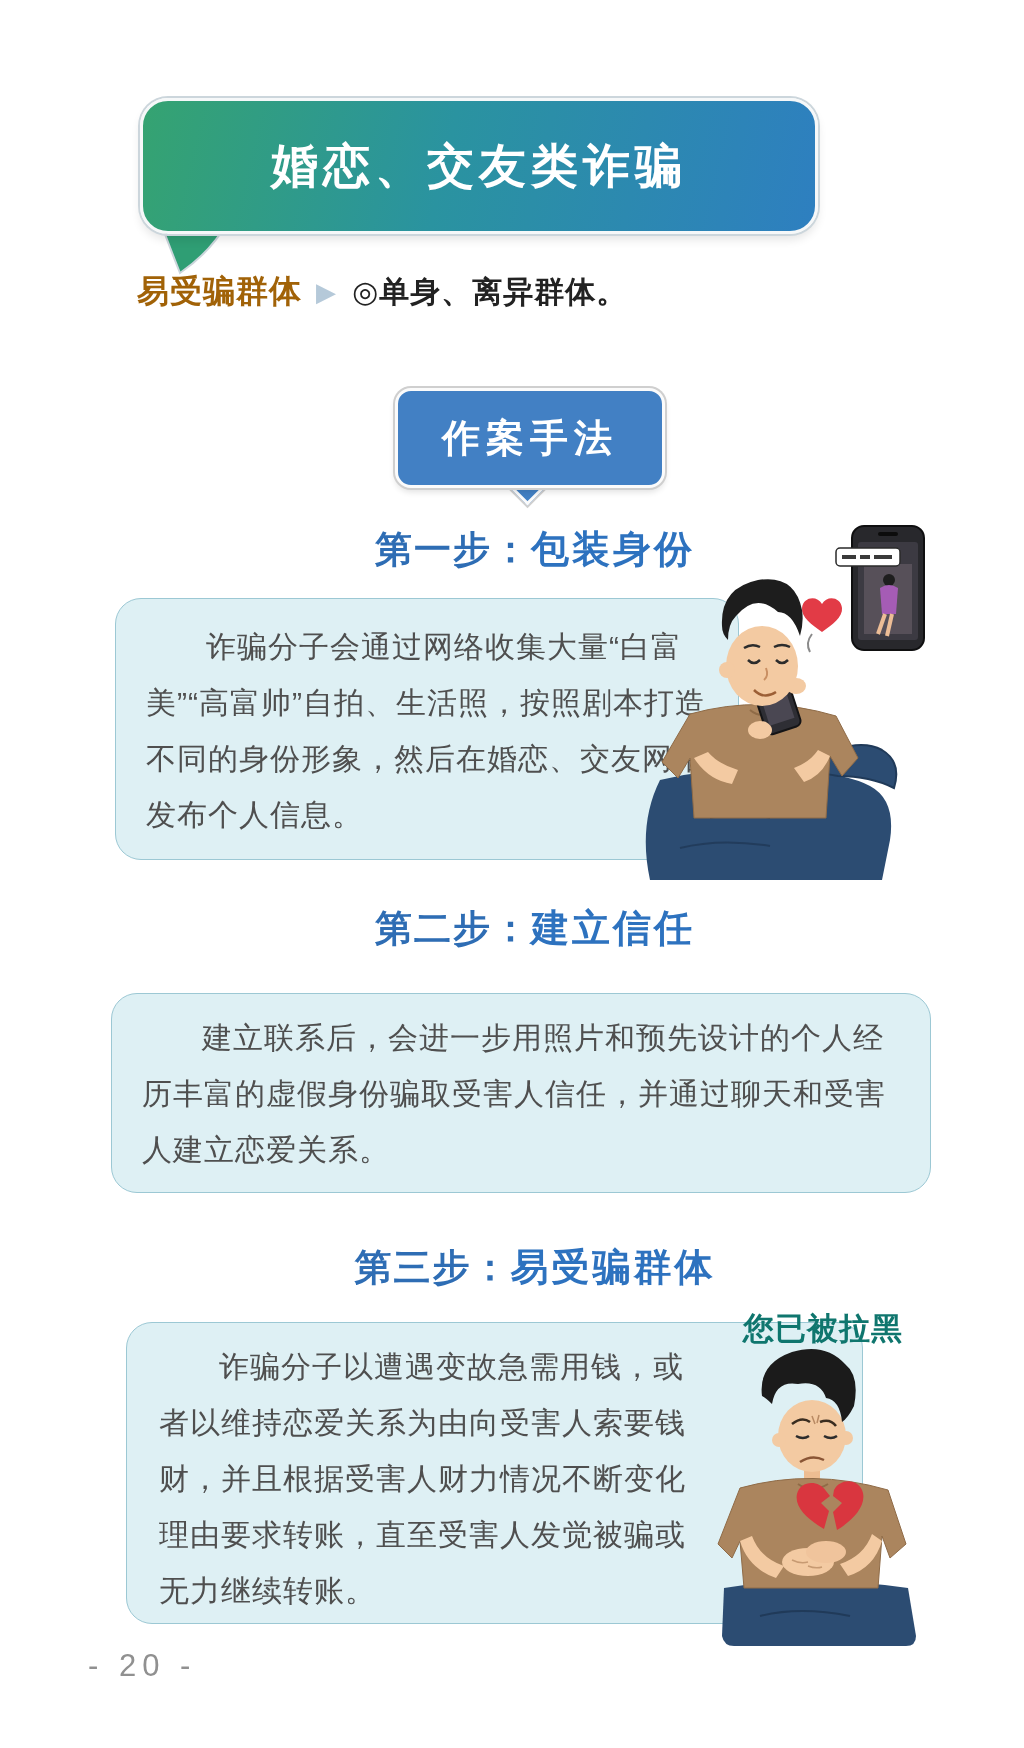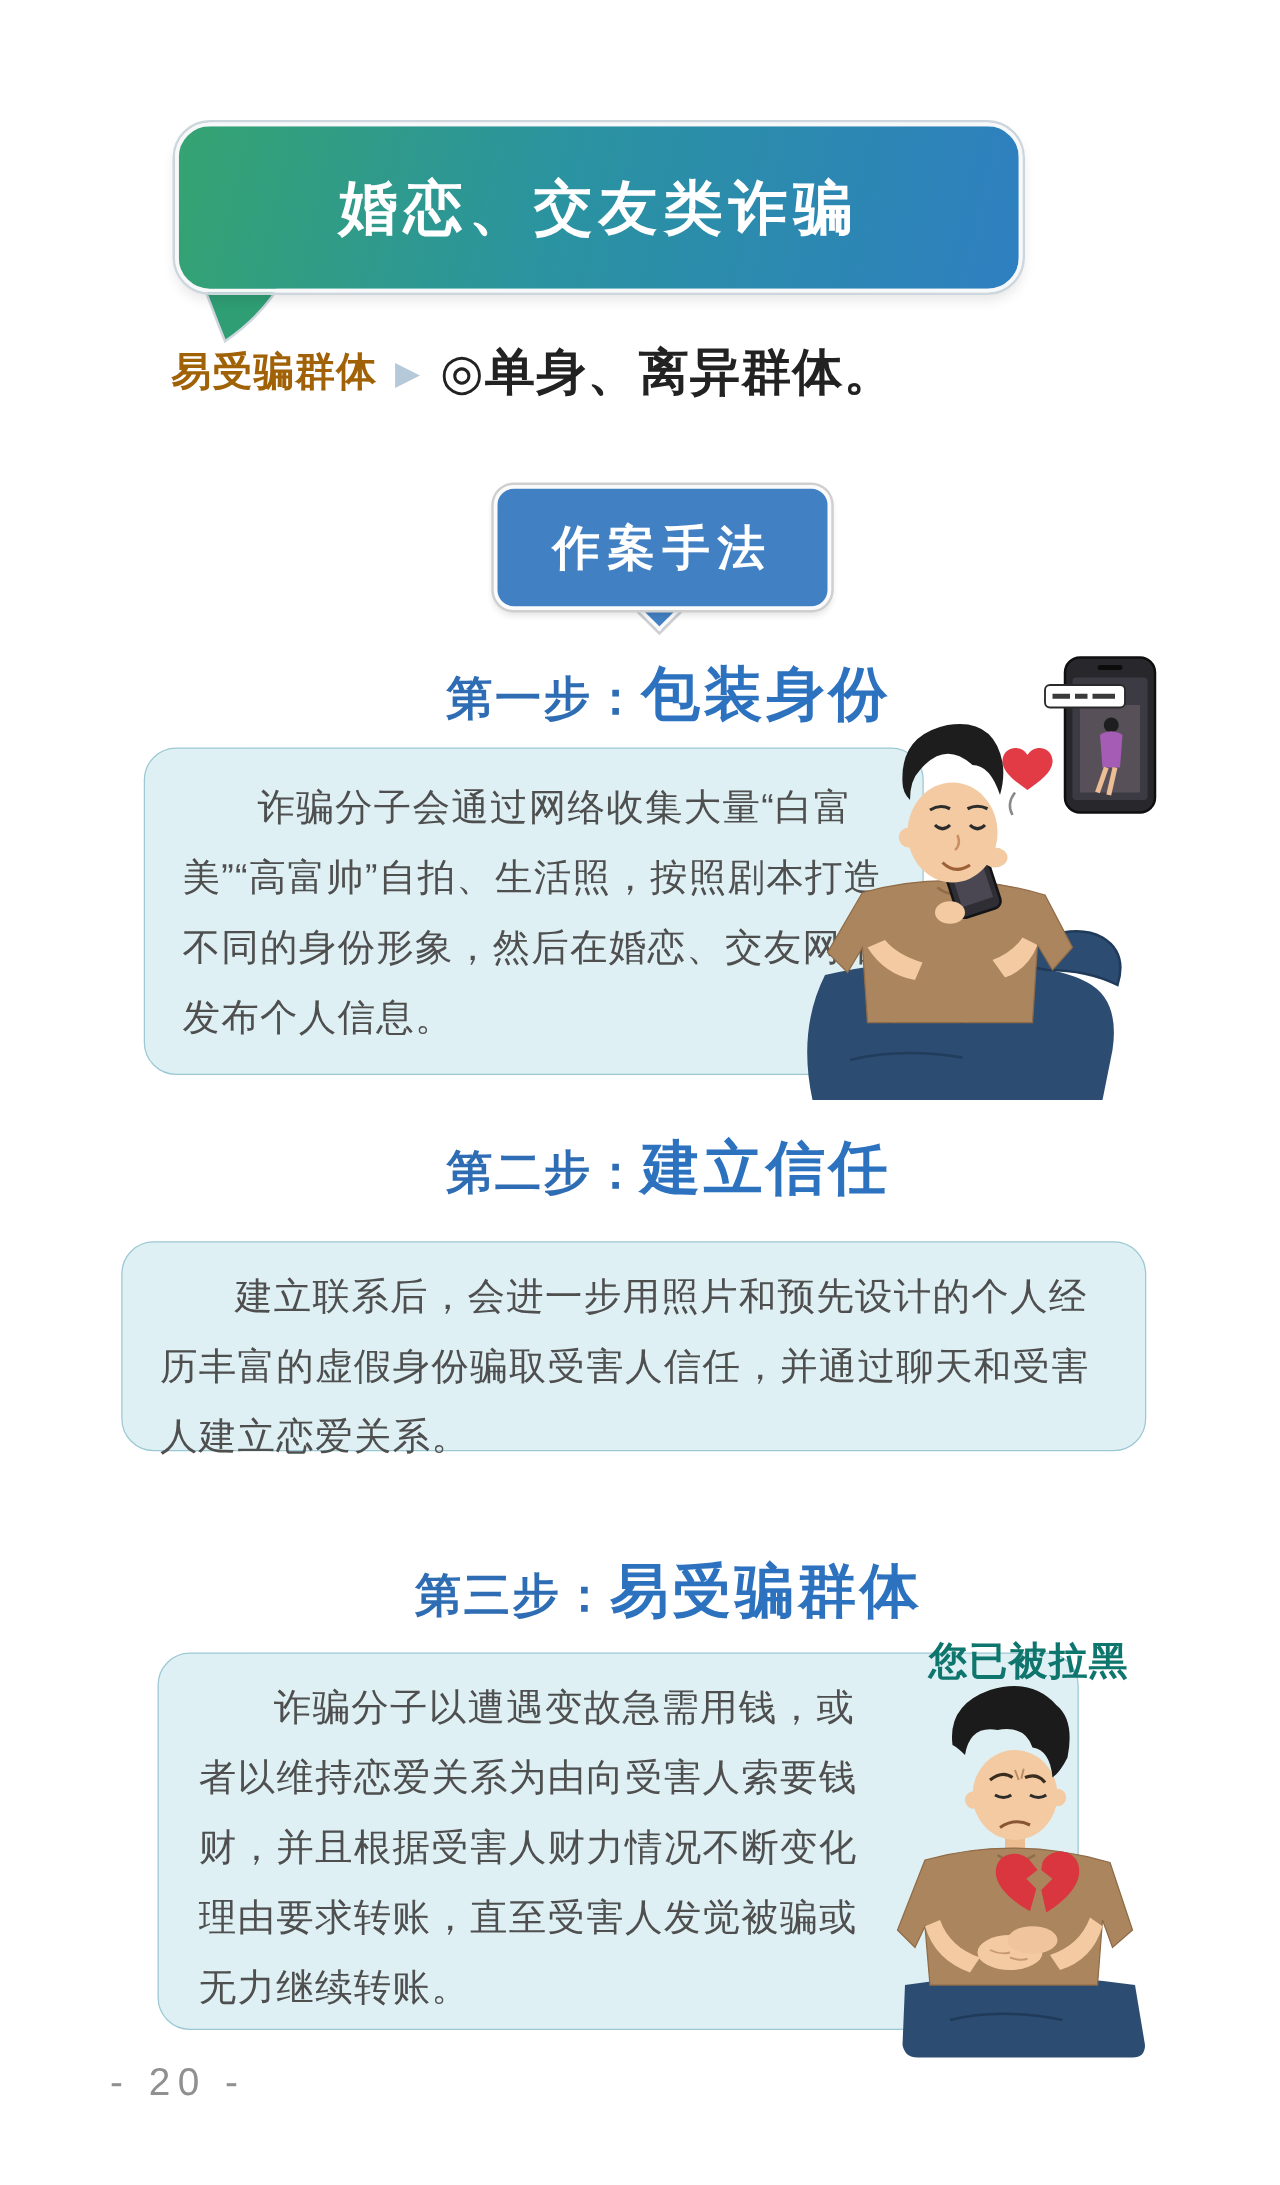--- a/index.html
+++ b/index.html
@@ -19,21 +19,21 @@
   .banner h1{
     margin:16px;color:#ffffff;font-family:"DejaVu Serif","Liberation Serif",serif;
     font-size:47px;font-weight:700;letter-spacing:5px;
   }
   .banner-tail{position:absolute;left:152px;top:221px;z-index:2;}
   
   .audience{position:absolute;left:104px;top:270px;display:flex;align-items:center;z-index:3;}
   .aud-label{color:#a16207;font-size:32px;font-weight:800;letter-spacing:1px;margin-left:33px;}
   .aud-arrow{color:#b5c9d9;font-size:26px;margin:0 16px 0 14px;line-height:1;}
   .aud-value{
-    color:#222222;font-size:40px;font-weight:700;
+    color:#222222;font-size:30px;font-weight:700;
     font-family:"DejaVu Serif","Liberation Serif",serif;letter-spacing:1px;
   }
   
   .method-btn{
     position:absolute;left:395px;top:388px;width:264px;height:94px;
     background:#4280c4;border-radius:16px;border:3px solid #fbfbfb;
     box-shadow:0 0 0 2px #cfcfcf,0 4px 6px rgba(0,0,0,.12);
     display:flex;align-items:center;justify-content:center;z-index:3;
   }
   .method-btn span{
@@ -45,32 +45,32 @@
     background:#4280c4;transform:rotate(45deg);
     border-right:3px solid #fbfbfb;border-bottom:3px solid #fbfbfb;
     box-shadow:2px 2px 0 #cfcfcf;z-index:2;
   }
   
   .step-head{position:absolute;left:115px;width:840px;text-align:center;z-index:3;white-space:nowrap;}
   .step-prefix{
     color:#2e6db4;font-family:"DejaVu Serif","Liberation Serif",serif;
     font-size:37px;font-weight:700;letter-spacing:2px;
   }
-  .step-title{color:#2d72bf;font-size:47px;font-weight:900;letter-spacing:3px;}
+  .step-title{color:#2d72bf;font-size:38px;font-weight:900;letter-spacing:3px;}
   
   .tbox{
     position:absolute;background:#def0f4;border:1px solid #9cc8d4;border-radius:26px;
     z-index:1;box-sizing:border-box;
   }
   .tbox p{
     margin:0;color:#4f4f4f;font-size:30px;line-height:56px;letter-spacing:1px;
     text-indent:2em;font-weight:400;
   }
   #box1{left:115px;top:598px;width:624px;height:262px;padding:20px 26px 0 30px;}
-  #box2{left:97px;top:993px;width:820px;height:168px;padding:16px 28px 0 30px;}
+  #box2{left:111px;top:993px;width:820px;height:200px;padding:16px 28px 0 30px;}
   #box3{left:113px;top:1322px;width:737px;height:302px;padding:16px 158px 0 32px;margin-left:13px;}
   
   .caption{
     position:absolute;left:743px;top:1308px;color:#0f766e;font-size:31px;
     font-weight:700;letter-spacing:1px;z-index:4;white-space:nowrap;
   }
   .pagenum{
     position:absolute;left:88px;top:1648px;color:#909090;font-size:31px;
     letter-spacing:6px;z-index:3;
   }

